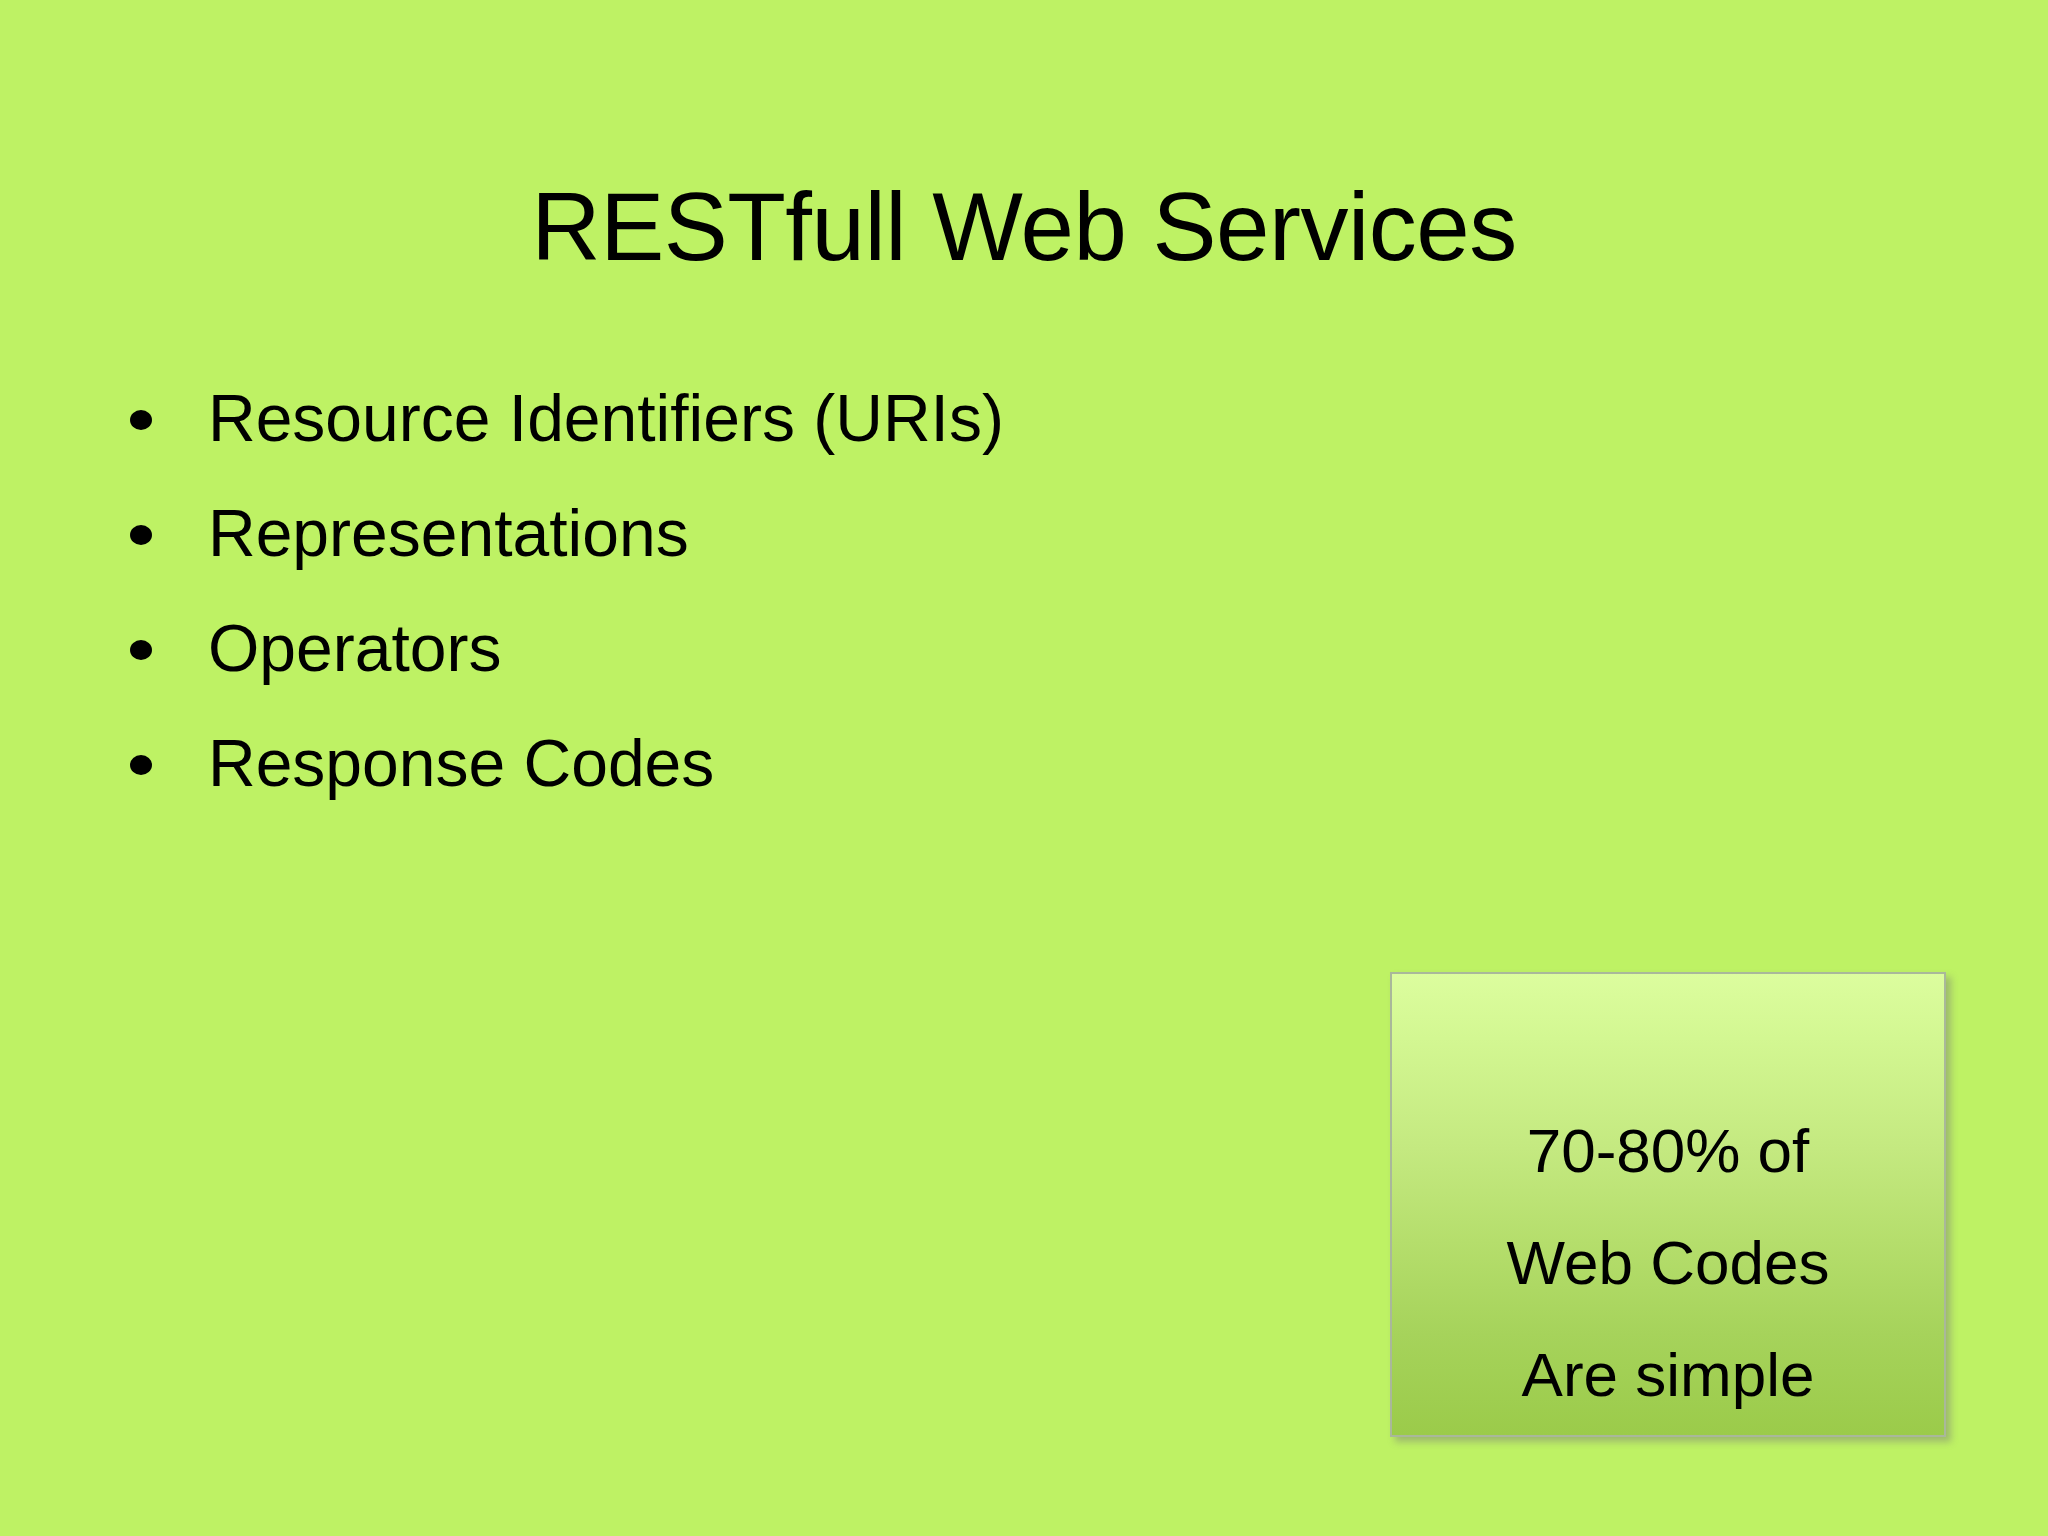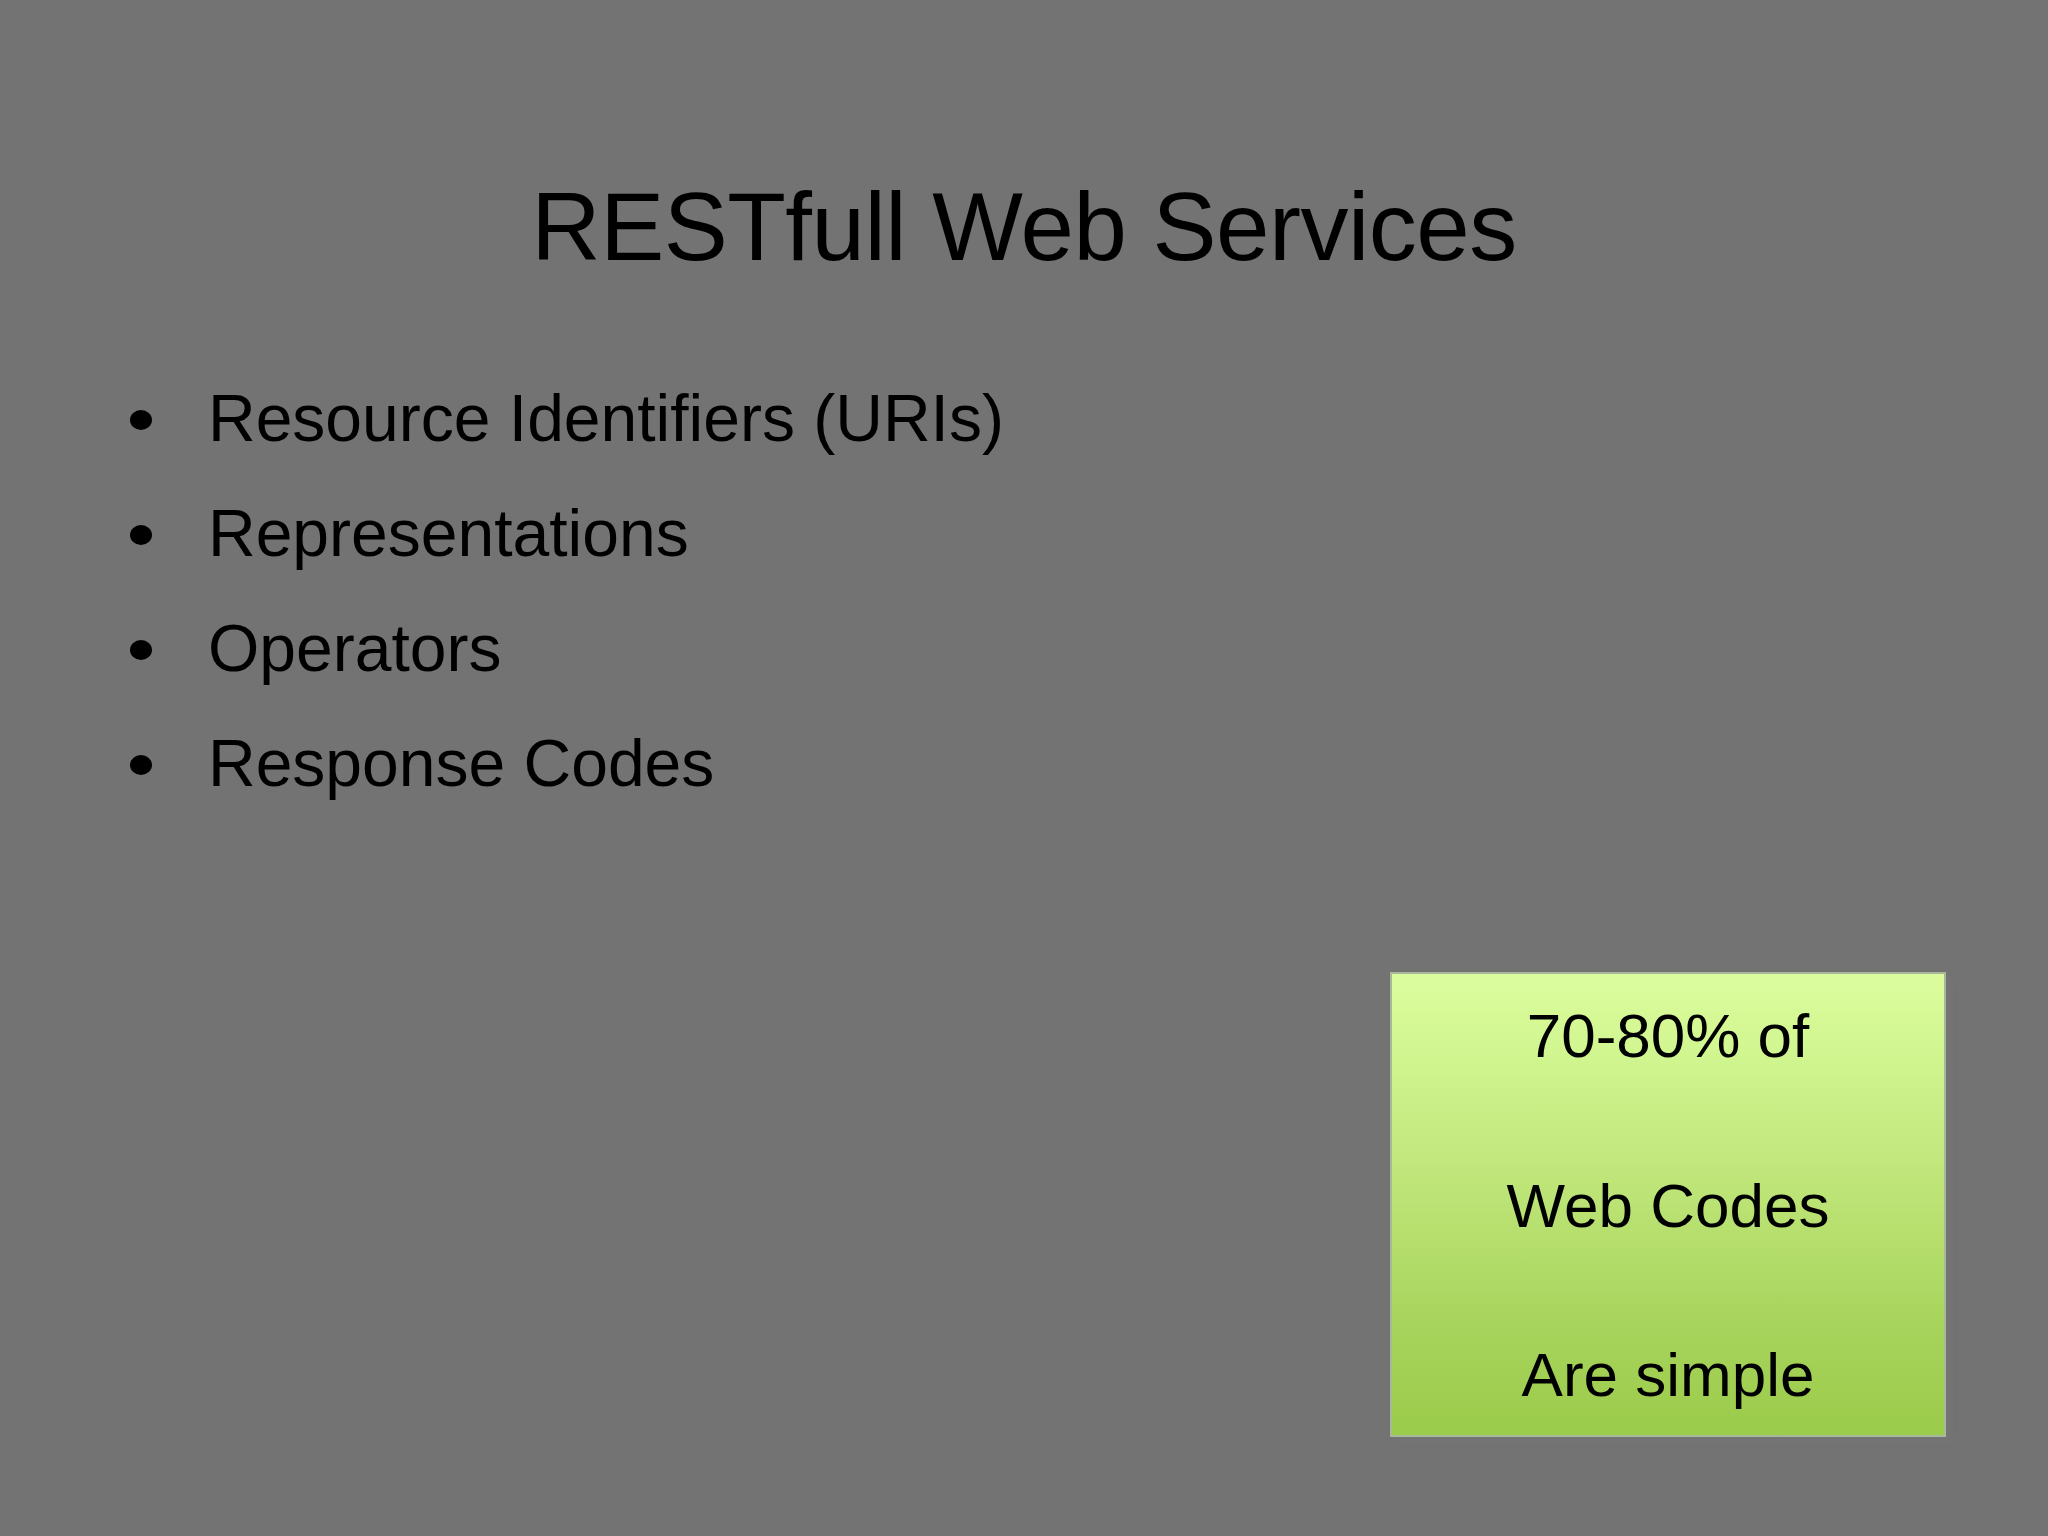--- a/index.html
+++ b/index.html
@@ -13,21 +13,21 @@
     overflow: hidden;
     font-family: "Liberation Sans", sans-serif;
     color: #000000;
     -webkit-font-smoothing: antialiased;
   }
 
   #slide {
     position: relative;
     width: 2048px;
     height: 1536px;
-    background: #737373;
+    background: #bef264;
   }
 
   
   #slide-title {
     position: absolute;
     left: 0;
     top: 108px;
     width: 2048px;
     text-align: center;
     font-size: 96px;
@@ -85,21 +85,21 @@
                 #dcfd9e 0%,
                 #d3f792 14%,
                 #c4e980 38%,
                 #b5de6c 58%,
                 #a6d35b 78%,
                 #9bcb4a 100%);
     box-shadow: 5px 5px 7px rgba(120, 120, 120, 0.45);
     display: flex;
     flex-direction: column;
     align-items: center;
-    justify-content: space-between;
+    justify-content: flex-end;
     padding: 6px 0 4px 0;
   }
   #callout-box .callout-line {
     display: block;
     width: 100%;
     text-align: center;
     font-size: 62px;
     line-height: 112px;
     font-weight: 400;
     color: #000000;

